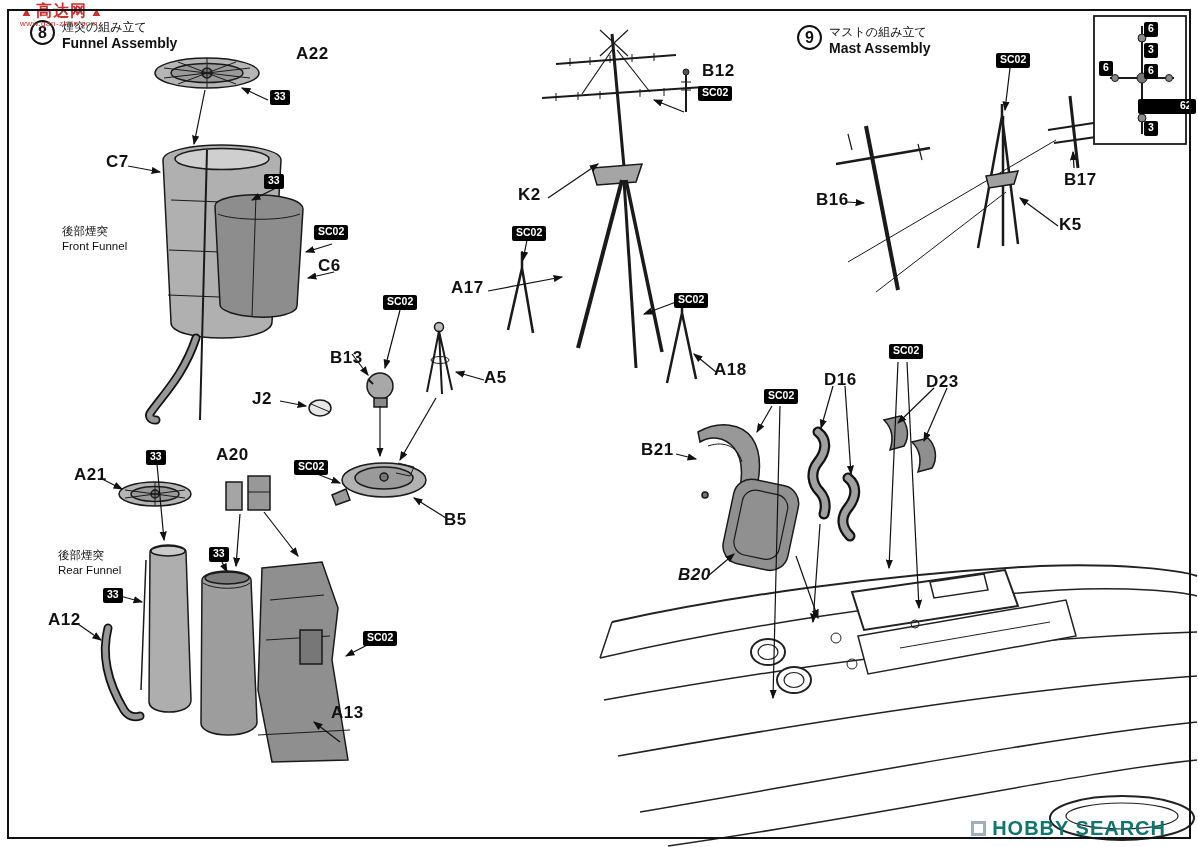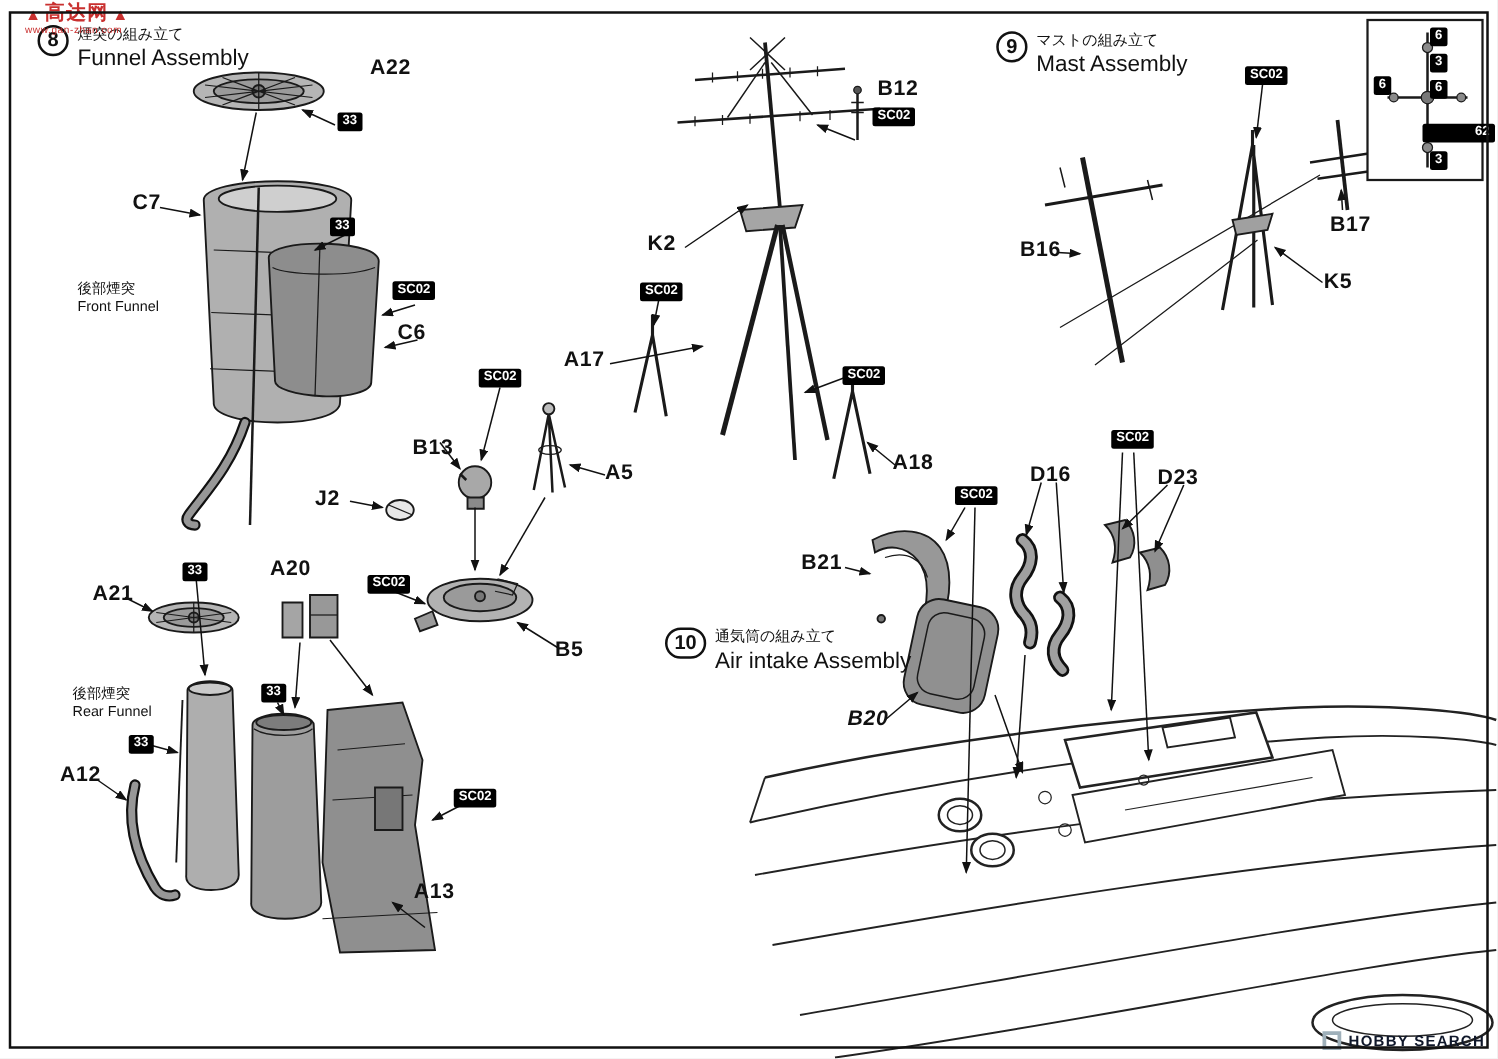--- a/index.html
+++ b/index.html
@@ -11,29 +11,29 @@
   .part-label{position:absolute;font-weight:bold;font-size:17px;letter-spacing:.5px;white-space:nowrap;}
   .badge{position:absolute;background:#000;color:#fff;font-size:10.5px;font-weight:bold;
          padding:1px 4px 2px 4px;border-radius:2px;line-height:1.1;white-space:nowrap;}
   .step{position:absolute;display:flex;gap:7px;align-items:flex-start;}
   .step-num{min-width:25px;height:25px;border:2.5px solid #111;border-radius:50%;
             display:flex;align-items:center;justify-content:center;
             font-weight:bold;font-size:16px;box-sizing:border-box;padding:0 2px;}
   .step-num.wide{border-radius:14px;min-width:33px;}
   .step-text{line-height:1.25;}
   .step-text .jp{font-size:12px;font-family:Liberation Serif, serif;}
-  .step-text .en{font-size:18px;font-weight:normal;}
+  .step-text .en{font-size:14px;font-weight:bold;}
   .note{position:absolute;font-size:11.5px;line-height:1.3;white-space:nowrap;}
   #watermark{position:absolute;left:20px;top:3px;color:#c9302f;line-height:1;}
   #watermark .row{display:flex;align-items:center;gap:3px;}
   #watermark .mark{font-size:13px;}
   #watermark .wm-title{font-size:16px;font-weight:bold;letter-spacing:1px;}
   #watermark .wm-sub{font-size:8px;letter-spacing:.5px;margin-top:1px;}
-  #footer{position:absolute;right:10px;bottom:7px;display:flex;align-items:center;gap:6px;
-          color:#0f172a;font-weight:bold;font-size:12px;letter-spacing:1px;}
+  #footer{position:absolute;right:32px;bottom:7px;display:flex;align-items:center;gap:6px;
+          color:#0f766e;font-weight:bold;font-size:20px;letter-spacing:1px;}
   #footer .logo-box{width:15px;height:15px;border:3px solid #9fb0ba;box-sizing:border-box;}
 </style>
 </head>
 <body>
 
 <div id="page">
 
   <svg id="art" viewBox="0 0 1198 847" xmlns="http://www.w3.org/2000/svg">
     <defs>
       <marker id="ah" markerWidth="9" markerHeight="8" refX="7" refY="3" orient="auto">
@@ -291,27 +291,20 @@
           <div class="en">Funnel Assembly</div>
         </div>
       </div>
       <div class="step" style="left: 797px; top: 25px;">
         <div class="step-num">9</div>
         <div class="step-text">
           <div class="jp">マストの組み立て</div>
           <div class="en">Mast Assembly</div>
         </div>
       </div>
-      <div class="step" style="left: 532px; top: 502px;">
-        <div class="step-num wide">10</div>
-        <div class="step-text">
-          <div class="jp">通気筒の組み立て</div>
-          <div class="en">Air intake Assembly</div>
-        </div>
-      </div>
       <div class="note" style="left: 62px; top: 224px;">
         <div>後部煙突</div>
         <div>Front Funnel</div>
       </div>
       <div class="note" style="left: 58px; top: 548px;">
         <div>後部煙突</div>
         <div>Rear Funnel</div>
       </div>
     </div>
 

